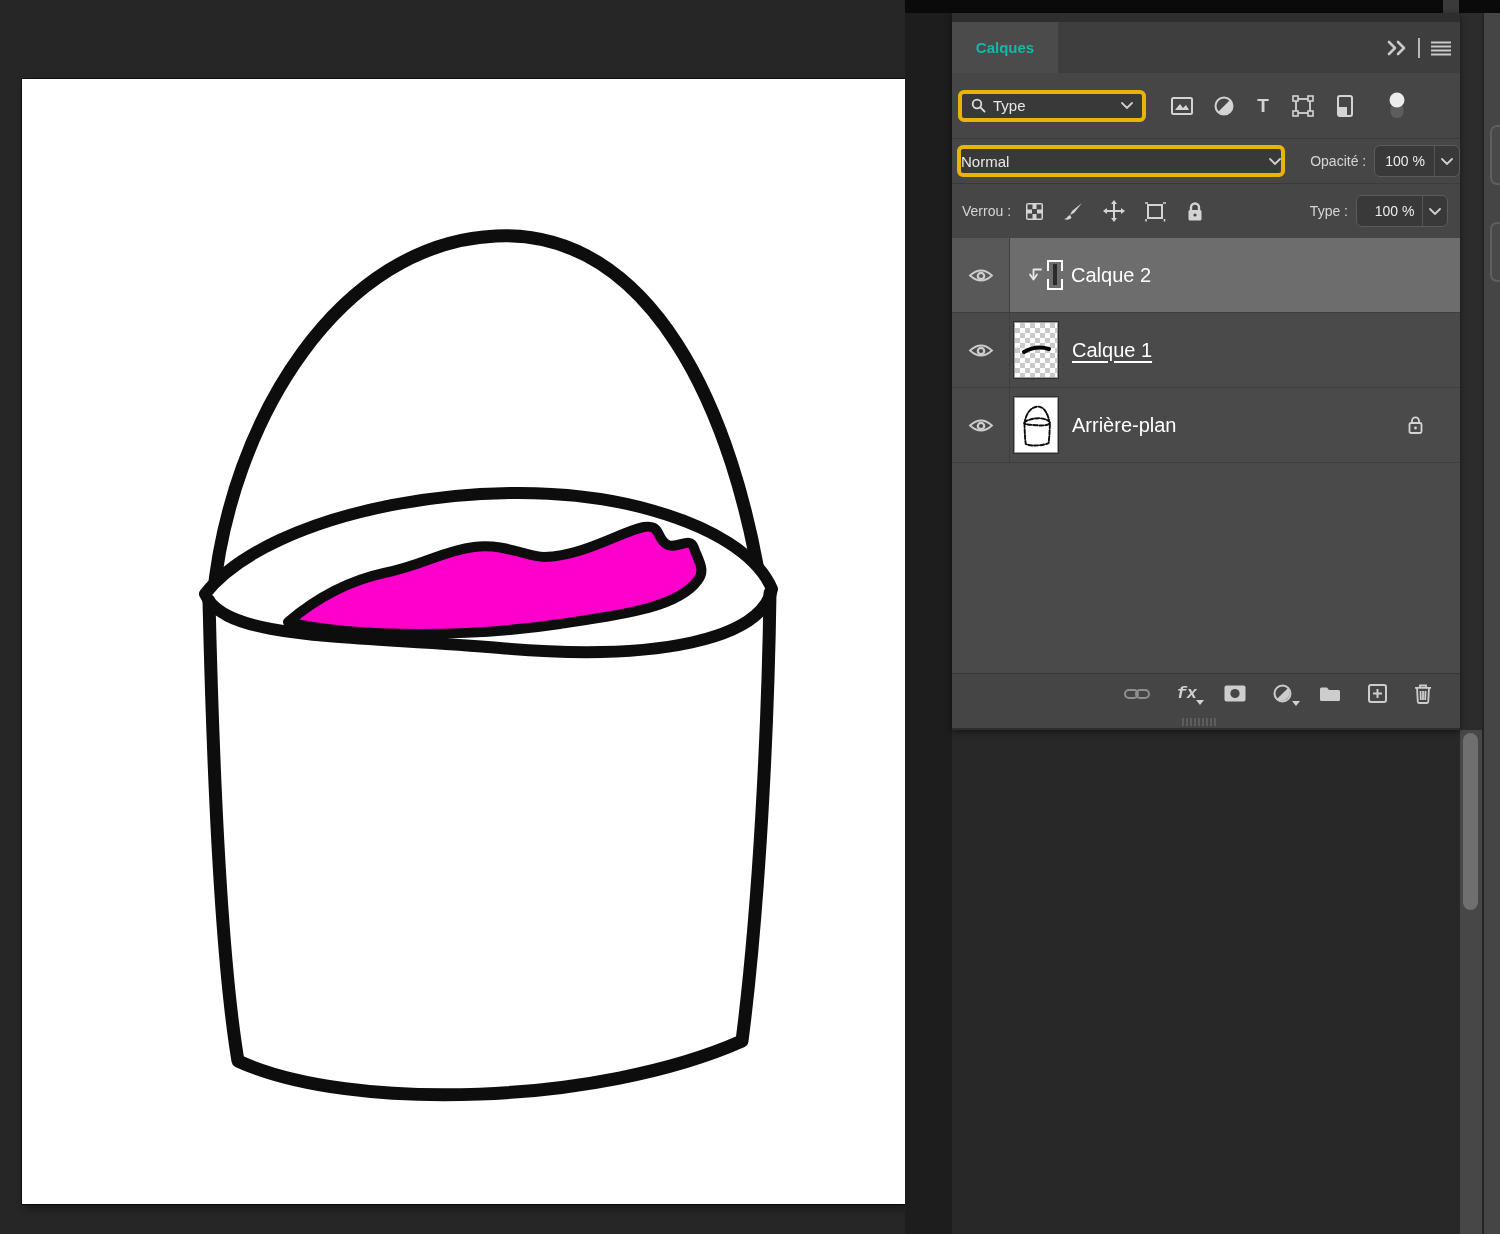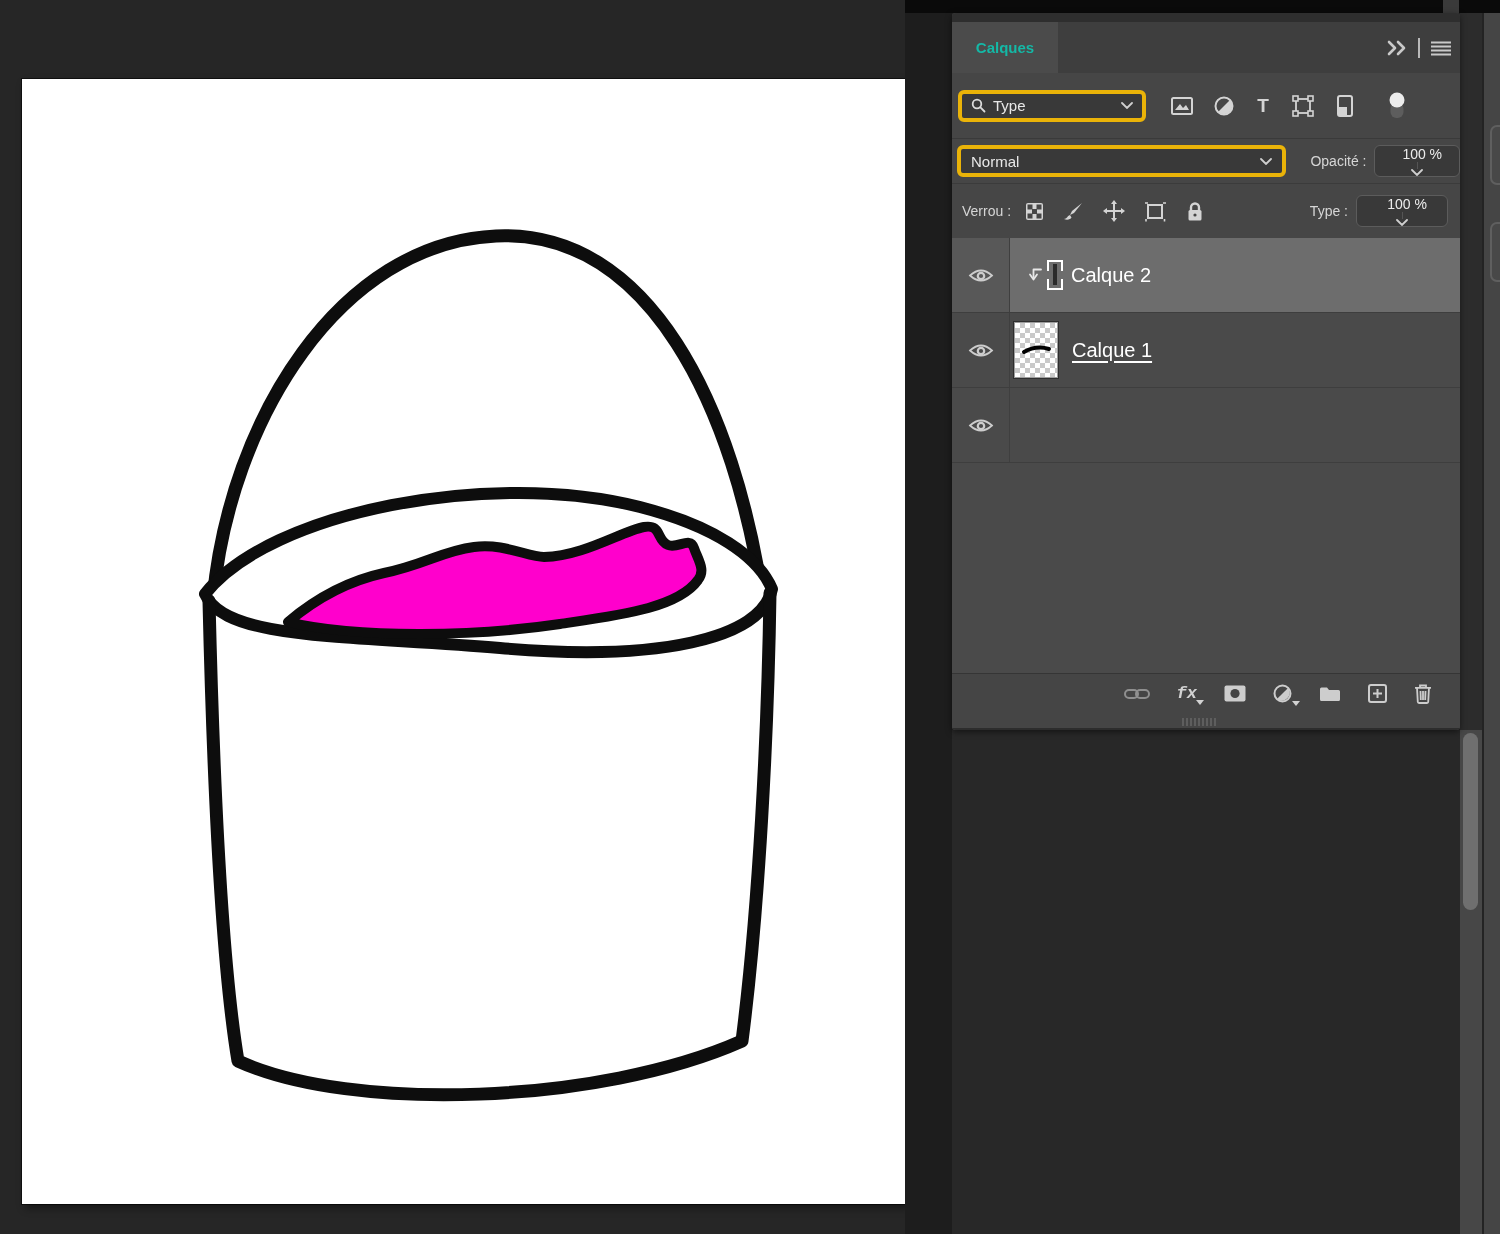--- a/index.html
+++ b/index.html
@@ -36,25 +36,25 @@
               display:flex;align-items:center;border-bottom:1px solid #3a3a3a;}
   .field{height:32px;background:#393939;border:4px solid #eab308;border-radius:6px;
          display:flex;align-items:center;color:#e8e8e8;font-size:15px;}
   .search-field{margin-left:6px;width:188px;padding:0 9px;gap:7px;}
   .search-field .spring{flex:1;}
   .f-icons{display:flex;align-items:center;gap:21px;margin-left:25px;}
   .f-icons > *{display:flex;align-items:center;justify-content:center;}
   .toggle{margin-left:32px;}
   .row-blend{position:absolute;left:0;top:126px;width:100%;height:44px;background:#464646;
              display:flex;align-items:center;}
-  .blend-select{margin-left:5px;width:352px;padding:0 10px;justify-content:space-between;}
+  .blend-select{margin-left:5px;width:352px;padding:0 0;justify-content:space-between;}
   .lbl{font-size:14px;color:#d6d6d6;}
   .op-lbl{margin-left:12px;width:74px;text-align:right;}
   .valbox{margin-left:8px;width:92px;height:32px;background:#393939;border:1px solid #5c5c5c;border-radius:6px;
-          display:flex;align-items:center;overflow:hidden;flex-direction:column;}
+          display:flex;align-items:center;overflow:hidden;}
   .valbox .vtext{flex:1;padding-left:10px;font-size:14px;color:#ececec;}
   .valbox .vdiv{width:1px;height:100%;background:#555;}
   .valbox .vchev{width:24px;display:flex;align-items:center;justify-content:center;height:100%;}
   .row-lock{position:absolute;left:0;top:170px;width:100%;height:55px;background:#464646;
             border-top:1px solid #3b3b3b;display:flex;align-items:center;text-align:center;}
   .lock-lbl{margin-left:10px;}
   .l-icons{display:flex;align-items:center;gap:19px;margin-left:14px;}
   .fond-lbl{margin-left:auto;}
   .row-lock .valbox{margin-right:12px;}
   
@@ -352,20 +352,39 @@
 
       <div class="lrow">
         <div class="eyecol">
           <span class="icon">
             <svg width="26" height="17" viewBox="0 0 26 17">
                 <path d="M2,8.5 Q13,-1.5 24,8.5 Q13,18.5 2,8.5 Z" fill="none" stroke="#cdcdcd" stroke-width="1.7"></path>
                 <circle cx="13" cy="9" r="3.2" fill="none" stroke="#cdcdcd" stroke-width="2.2"></circle>
               </svg>
           </span>
         </div>
+        <div class="lbody" style="padding-left:4px;">
+          <span class="thumb-white">
+            <svg width="40" height="52" viewBox="0 0 883 1125">
+              <g fill="none" stroke="#0d0d0d" stroke-width="42" stroke-linecap="round" stroke-linejoin="round" stroke-dasharray="90 40">
+                <path d="M191,520 C 208,340 318,164 474,157 C 627,150 713,326 742,528"></path>
+                <path d="M183,515 C 248,432 470,390 618,428 C 692,447 736,477 750,510 C 740,560 636,583 478,569 C 330,556 203,562 183,515 Z" fill="#ffffff"></path>
+                <path d="M187,522 C 191,690 199,880 216,982 C 330,1034 578,1025 720,962 C 737,830 746,650 748,514"></path>
+              </g>
+            </svg>
+          </span>
+          <span class="lname name-gap">Arrière-plan</span>
+          <span class="row-lockicon icon">
+            <svg width="17" height="20" viewBox="0 0 17 20">
+                <path d="M5,8 V5.8 a3.5,3.5 0 0 1 7,0 V8" fill="none" stroke="#d4d4d4" stroke-width="1.8"></path>
+                <rect x="2.5" y="8" width="12" height="10" rx="1.5" fill="none" stroke="#d4d4d4" stroke-width="1.8"></rect>
+                <circle cx="8.5" cy="13" r="1.4" fill="#d4d4d4"></circle>
+              </svg>
+          </span>
+        </div>
       </div>
     </div>
 
     <div class="p-toolbar">
       <span class="icon">
         <svg width="26" height="14" viewBox="0 0 26 14">
             <g fill="none" stroke="#8f8f8f" stroke-width="2">
               <rect x="1" y="3" width="13" height="8" rx="4"></rect>
               <rect x="12" y="3" width="13" height="8" rx="4"></rect>
             </g>

